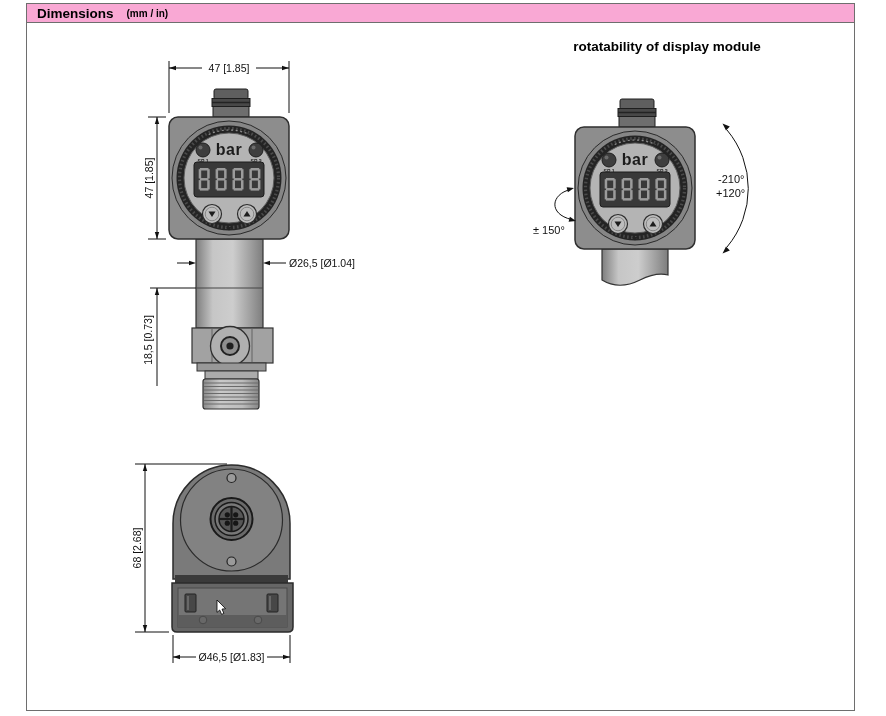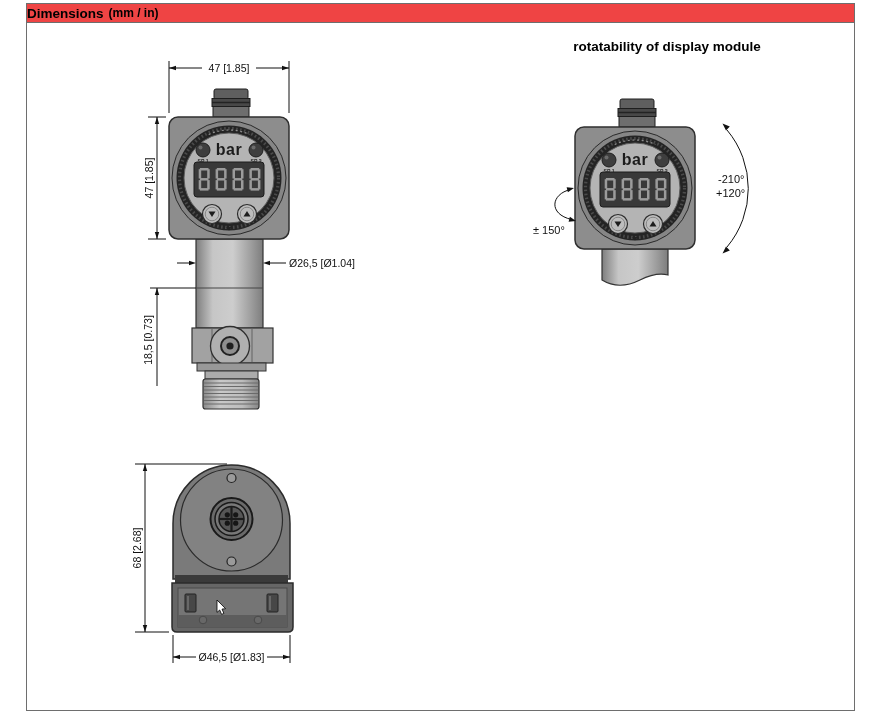--- a/index.html
+++ b/index.html
@@ -1,20 +1,20 @@
 <!DOCTYPE html>
 <html><head>
 <meta charset="utf-8">
 <style>
   html,body{margin:0;padding:0;background:#fff;font-family:"Liberation Sans",sans-serif;}
   #page{position:relative;width:886px;height:716px;background:#fff;overflow:hidden;}
   #frame{position:absolute;left:26px;top:3px;width:829px;height:708px;border:1px solid #6e6e6e;background:#fff;box-sizing:border-box;}
-  #hdr{position:absolute;left:0;top:0;width:100%;height:19px;background:#ef4444;border-bottom:1px solid #6e6e6e;box-sizing:border-box;display:flex;align-items:center;padding-left:0;}
+  #hdr{position:absolute;left:0;top:0;width:100%;height:19px;background:#f9a8d4;border-bottom:1px solid #6e6e6e;box-sizing:border-box;display:flex;align-items:center;padding-left:10px;}
   #hdr .t1{font-size:13.5px;font-weight:bold;color:#000;}
-  #hdr .t2{font-size:12px;font-weight:bold;color:#000;margin-left:5px;}
+  #hdr .t2{font-size:10px;font-weight:bold;color:#000;margin-left:13px;}
   svg text{font-family:"Liberation Sans",sans-serif;}
   .dimtxt{font-size:10.5px;fill:#111;}
   .dimline{stroke:#111;stroke-width:1;fill:none;}
   .arr{fill:#111;stroke:none;}
   .ttl{font-size:13.5px;font-weight:bold;fill:#000;}
   .rot{font-size:11px;fill:#111;}
 </style>
 </head>
 <body>
 

